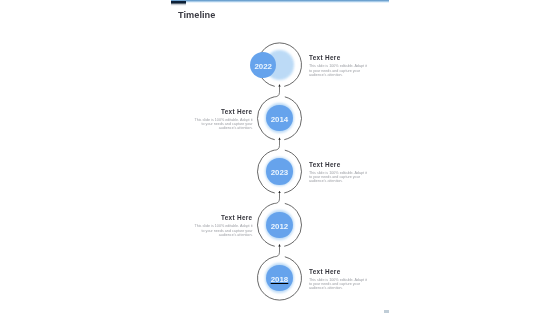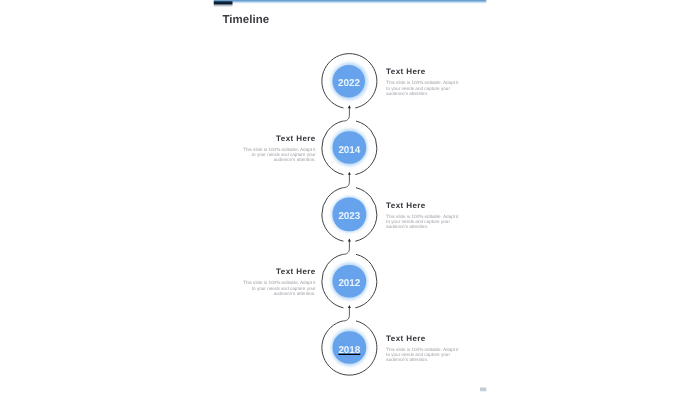--- a/index.html
+++ b/index.html
@@ -48,21 +48,21 @@
         <path d="M 112.5 137.7 L 111.25 139.79999999999998 L 113.75 139.79999999999998 Z" fill="#222222" stroke="none"></path>
         <path d="M 117.82 203.45 A 22 22 0 0 1 117.26 246.28 M 107.74 246.28 A 22 22 0 0 1 107.07 203.48" fill="none" stroke="#3c3c3c" stroke-width="0.78" stroke-linecap="butt"></path>
         <path d="M 107.07 203.48 C 109.97 203.58 112.50 202.38 112.50 198.88 L 112.50 191.10" fill="none" stroke="#2e2e2e" stroke-width="0.62" stroke-linecap="butt"></path>
         <path d="M 112.5 191 L 111.25 193.1 L 113.75 193.1 Z" fill="#222222" stroke="none"></path>
         <path d="M 117.82 256.75 A 22 22 0 1 1 107.07 256.78" fill="none" stroke="#3c3c3c" stroke-width="0.78" stroke-linecap="butt"></path>
         <path d="M 107.07 256.78 C 109.97 256.88 112.50 255.68 112.50 252.18 L 112.50 244.40" fill="none" stroke="#2e2e2e" stroke-width="0.62" stroke-linecap="butt"></path>
         <path d="M 112.5 244.3 L 111.25 246.4 L 113.75 246.4 Z" fill="#222222" stroke="none"></path>
       </svg>
     <div id="tl">
         <div class="halo" style="left: 97.7px; top: 50.1px;"></div>
-        <div class="disc" style="left: 99px; top: 51.7px; text-align: right;">
+        <div class="disc" style="left: 83px; top: 51.7px; text-align: right;">
           <span class="year">2022</span>
         </div>
         <div class="txt right" style="left: 141.9px; top: 55.4px;">
           <div class="h">Text Here</div>
           <div class="p">This slide is 100% editable. Adapt it to your needs and capture your audience's attention.</div>
         </div>
         <div class="halo" style="left: 97.7px; top: 103.4px;"></div>
         <div class="disc" style="left: 99.3px; top: 105px;">
           <span class="year">2014</span>
         </div>

